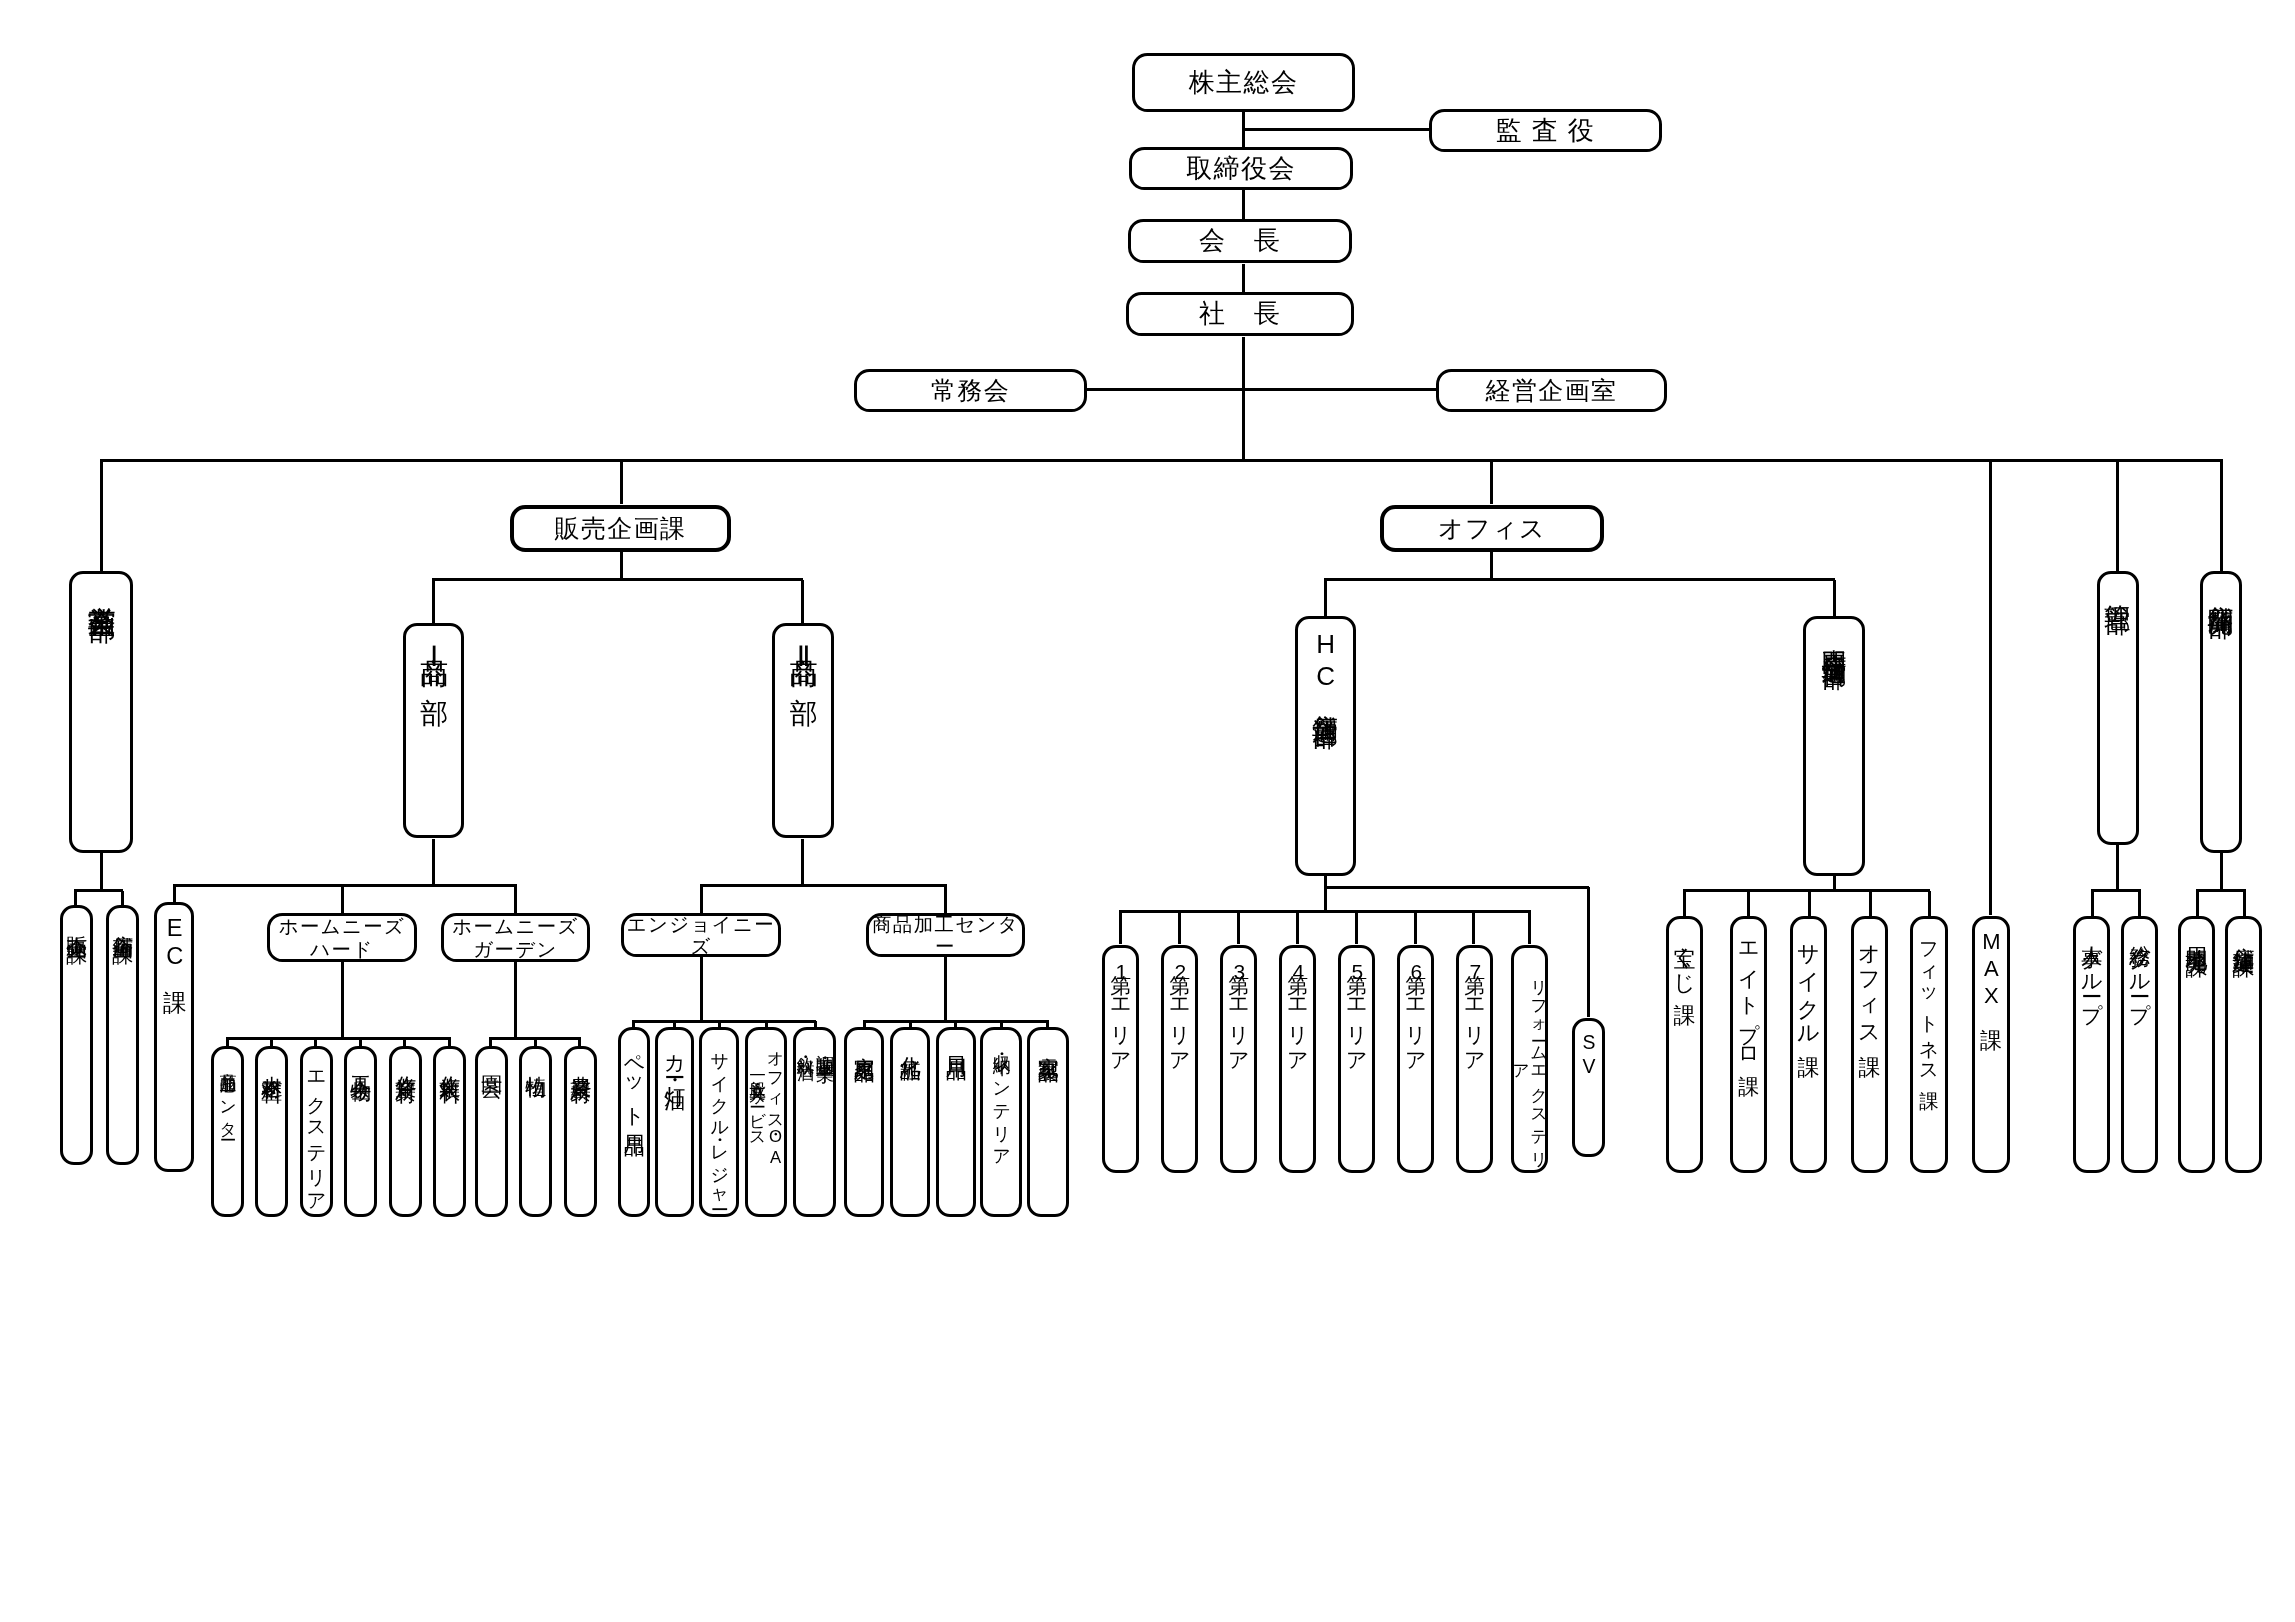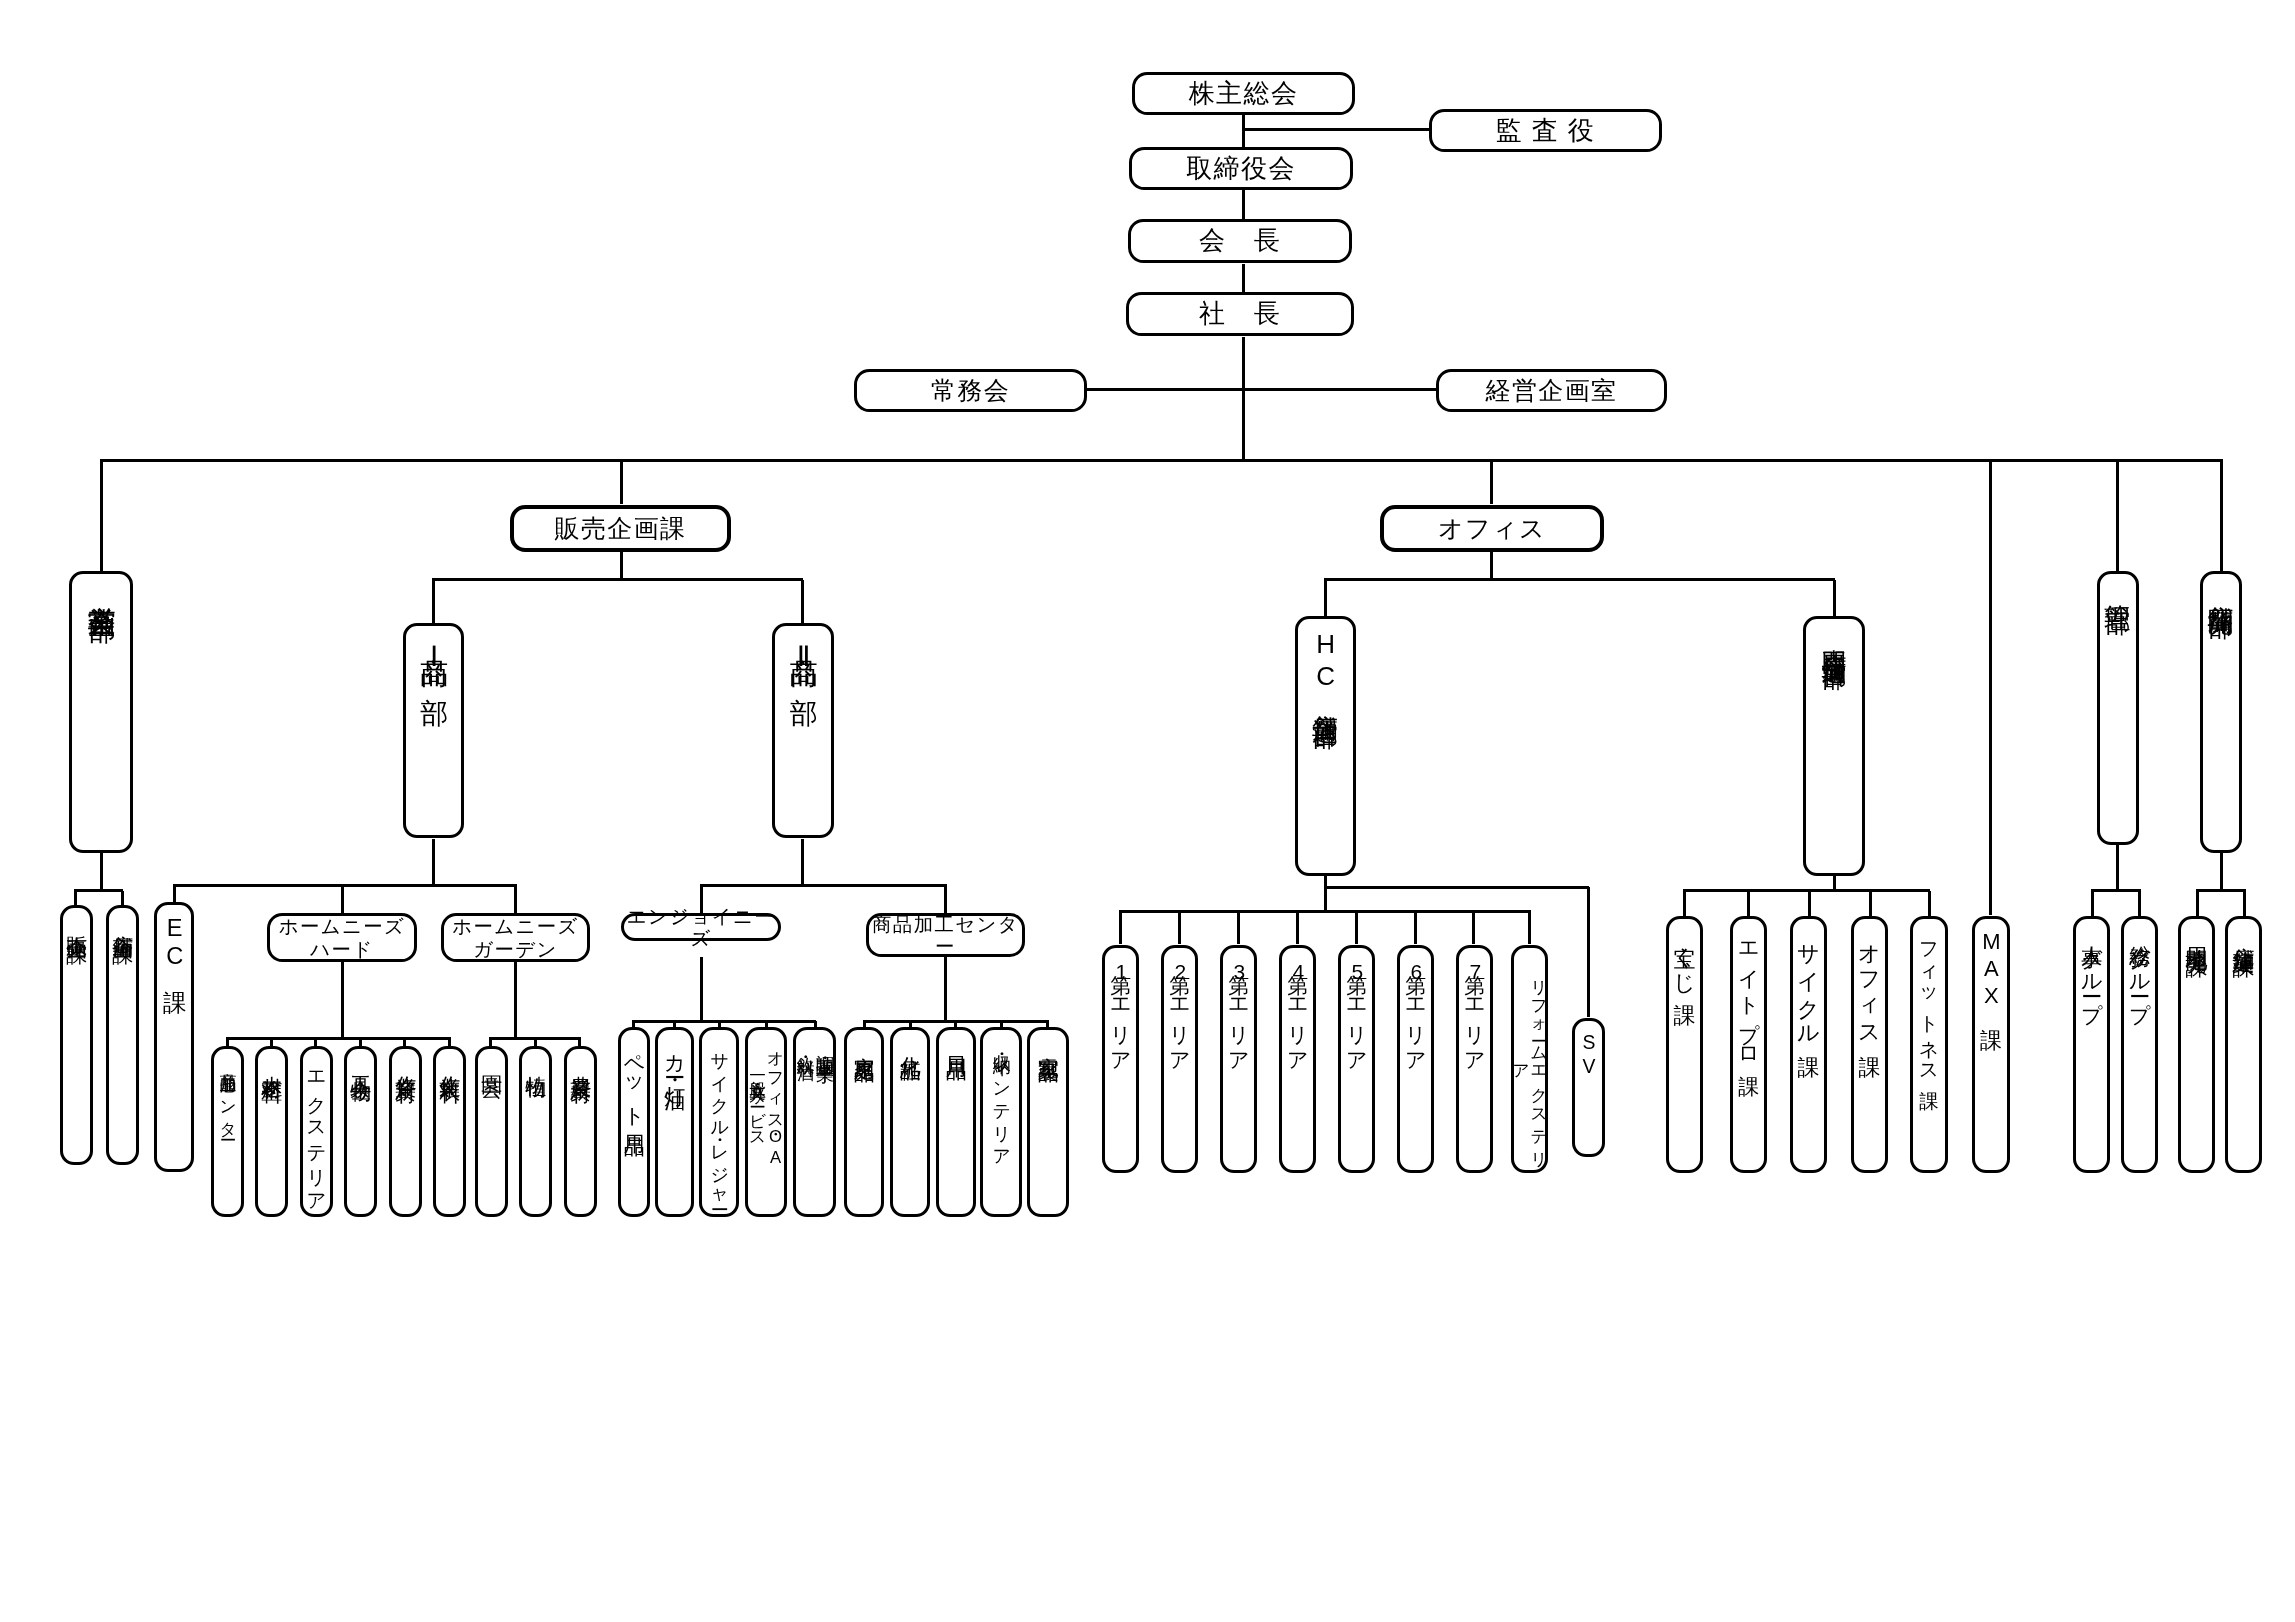--- a/index.html
+++ b/index.html
@@ -106,21 +106,21 @@
       <div class="line" style="left: 700px; top: 884px; width: 247px; height: 2.8px;"></div>
       <div class="line" style="left: 632px; top: 1020px; width: 184px; height: 2.8px;"></div>
       <div class="line" style="left: 863px; top: 1020px; width: 186px; height: 2.8px;"></div>
       <div class="line" style="left: 1324px; top: 886px; width: 265px; height: 2.8px;"></div>
       <div class="line" style="left: 1119px; top: 910px; width: 412px; height: 2.8px;"></div>
       <div class="line" style="left: 1683px; top: 889px; width: 247px; height: 2.8px;"></div>
       <div class="line" style="left: 2091px; top: 889px; width: 50px; height: 2.8px;"></div>
       <div class="line" style="left: 2196px; top: 889px; width: 50px; height: 2.8px;"></div>
     </div>
 
-  <div class="box h f38" style="left:1132px;top:72px;width:223px;height:43px">株主総会</div>
+  <div class="box h f38" style="left:1132px;top:53px;width:223px;height:59px">株主総会</div>
   <div class="box h f38" style="left:1429px;top:109px;width:233px;height:43px">監 査 役</div>
   <div class="box h f38" style="left:1129px;top:147px;width:224px;height:43px">取締役会</div>
   <div class="box h f38" style="left:1128px;top:219px;width:224px;height:44px">会　長</div>
   <div class="box h f38" style="left:1126px;top:292px;width:228px;height:44px">社　長</div>
   <div class="box h f36" style="left:854px;top:369px;width:233px;height:43px">常務会</div>
   <div class="box h f36" style="left:1436px;top:369px;width:231px;height:43px">経営企画室</div>
 
   <div class="box h f36" style="left:510px;top:505px;width:221px;height:47px;border-width:4.2px">販売企画課</div>
   <div class="box h f36" style="left:1380px;top:505px;width:224px;height:47px;border-width:4.2px">オフィス</div>
 
@@ -145,21 +145,21 @@
   <div class="box v f30" style="left:255px;top:1046px;width:33px;height:171px">木材塗料</div>
   <div class="box v f28" style="left:300px;top:1046px;width:33px;height:171px">エクステリア</div>
   <div class="box v f30" style="left:344px;top:1046px;width:33px;height:171px">工具金物</div>
   <div class="box v f30" style="left:389px;top:1046px;width:33px;height:171px">作業資材</div>
   <div class="box v f30" style="left:433px;top:1046px;width:33px;height:171px">作業衣料</div>
 
   <div class="box v f30" style="left:475px;top:1046px;width:33px;height:171px">園芸</div>
   <div class="box v f30" style="left:519px;top:1046px;width:33px;height:171px">植物</div>
   <div class="box v f30" style="left:564px;top:1046px;width:33px;height:171px">農業資材</div>
 
-  <div class="box h f28" style="left:621px;top:913px;width:160px;height:28px">エンジョイニーズ</div>
+  <div class="box h f28" style="left:621px;top:913px;width:160px;height:44px">エンジョイニーズ</div>
   <div class="box h f28" style="left:866px;top:913px;width:159px;height:44px">商品加工センター</div>
 
   <div class="box v f30" style="left:618px;top:1027px;width:32px;height:190px">ペット用品</div>
   <div class="box v f30" style="left:655px;top:1027px;width:39px;height:190px">カー・灯油</div>
   <div class="box v f26" style="left:699px;top:1027px;width:40px;height:190px">サイクル・レジャー</div>
   <div class="box v f24" style="left:745px;top:1027px;width:42px;height:190px">オフィス・OA
 一般文具・サービス</div>
   <div class="box v f26" style="left:793px;top:1027px;width:43px;height:190px">調味加工・菓子
 飲料・酒</div>
 

